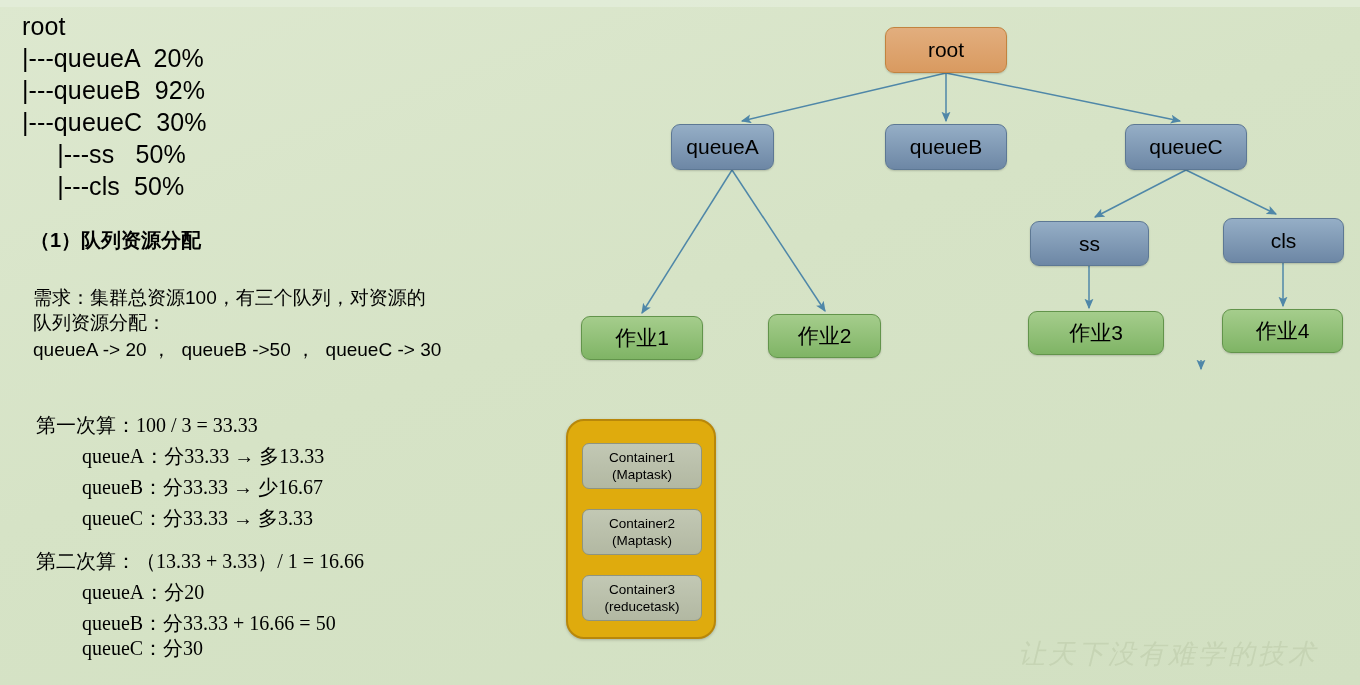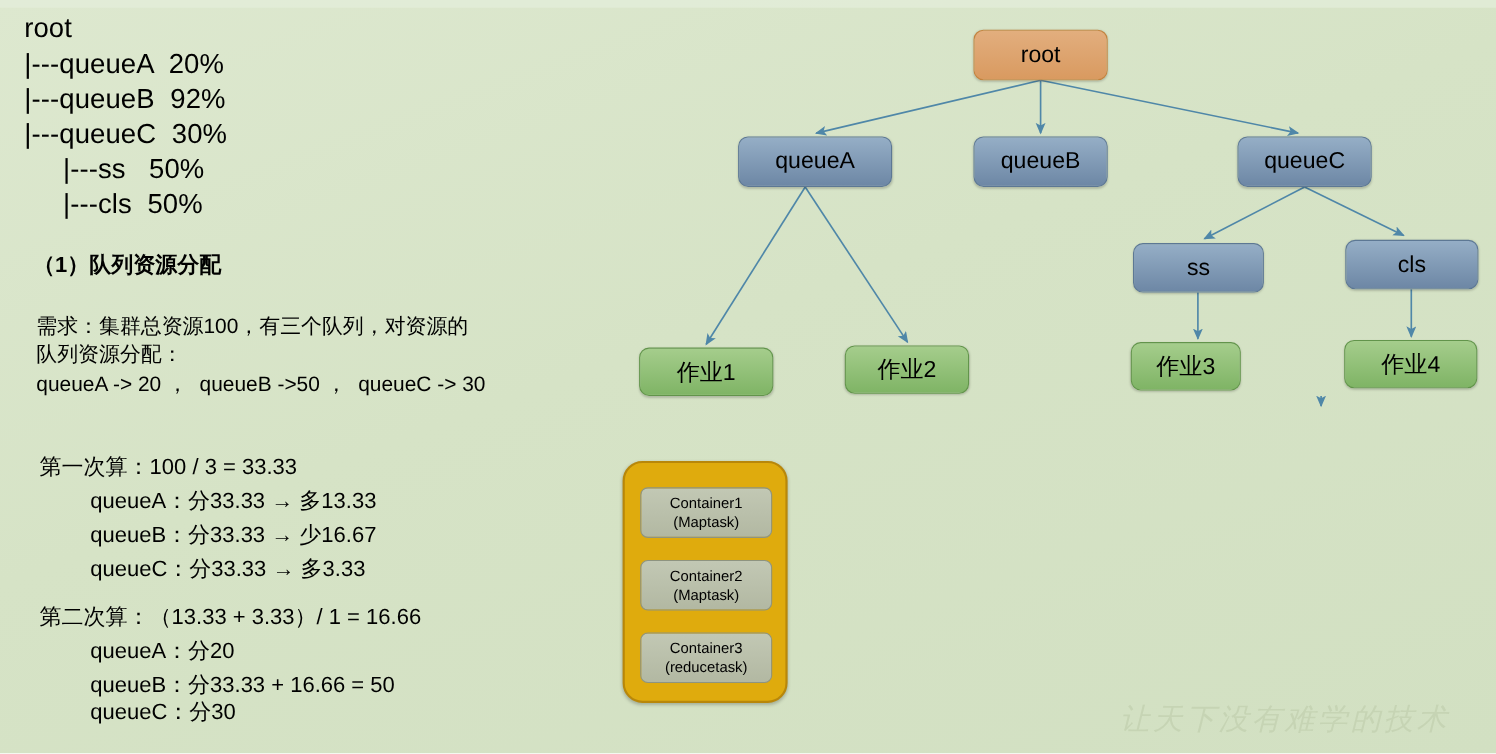--- a/index.html
+++ b/index.html
@@ -56,20 +56,21 @@
     left: 33px;
     font-size: 19px;
     line-height: 25px;
     white-space: pre;
   }
   .calc {
     position: absolute;
     font-size: 20px;
     line-height: 31px;
     white-space: pre;
+    font-family: Liberation Serif, serif;
   }
 
   
   .diagram {
     position: absolute;
     left: 560px;
     top: 0;
     width: 800px;
     height: 685px;
   }
@@ -199,21 +200,21 @@
       <g stroke="#4f87a8" stroke-width="1.5" fill="none" marker-end="url(#arrowhead)">
         <line x1="172" y1="170" x2="82" y2="313"></line>
         <line x1="172" y1="170" x2="265" y2="311"></line>
       </g>
     </svg>
 
     <div class="node node-root" style="left:325px; top:27px;  width:122px; height:46px;">
       <span>root</span>
     </div>
 
-    <div class="node node-queue" style="left:111px; top:124px; width:140px; height:46px;">
+    <div class="node node-queue" style="left:111px; top:124px; width:103px; height:46px;">
       <span>queueA</span>
     </div>
 
     <div class="node node-queue" style="left:325px; top:124px; width:122px; height:46px;">
       <span>queueB</span>
     </div>
 
     <div class="node node-queue" style="left:565px; top:124px; width:122px; height:46px;">
       <span>queueC</span>
     </div>
@@ -227,21 +228,21 @@
     </div>
 
     <div class="node node-job" style="left:21px; top:316px; width:122px; height:44px;">
       <span>作业1</span>
     </div>
 
     <div class="node node-job" style="left:208px; top:314px; width:113px; height:44px;">
       <span>作业2</span>
     </div>
 
-    <div class="node node-job" style="left:468px; top:311px; width:100px; height:44px;">
+    <div class="node node-job" style="left:468px; top:311px; width:136px; height:44px;">
       <span>作业3</span>
     </div>
 
     <div class="node node-job" style="left:662px; top:309px; width:121px; height:44px;">
       <span>作业4</span>
     </div>
 
     <div class="container-group" style="left:6px; top:371px; width:150px; height:220px;margin-top:48px;">
 
       <div class="container-box" style="left:14px; top:22px; width:120px; height:46px;">

